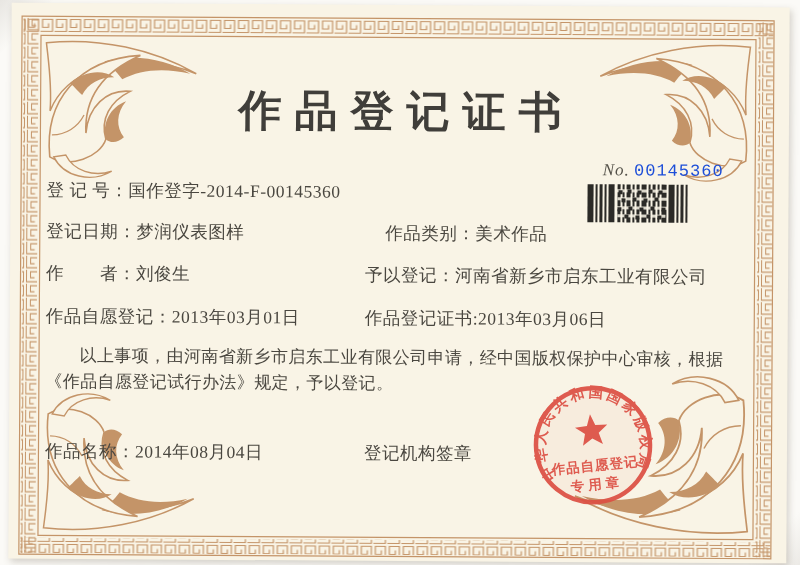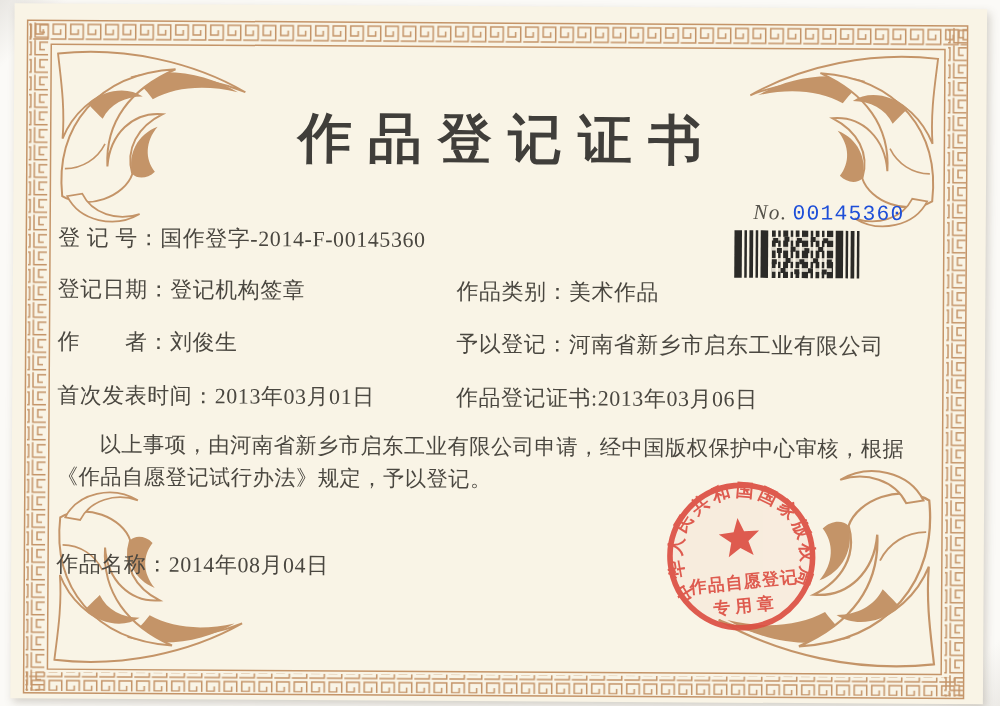--- a/index.html
+++ b/index.html
@@ -40,21 +40,21 @@
     font-family: Liberation Mono, monospace;
     font-size: 17px;
     color: #1d4ed8;
     letter-spacing: 1px;
   }
   .field { font-size: 17.5px; color: #4a4740; letter-spacing: 0.5px; }
   .field .lbl { }
   .field .val { }
   .row-regno  { left: 36px; top: 175px; }
   .row-wname  { left: 36px; top: 216px; }
-  .row-wcat   { left: 355px; top: 216px; }
+  .row-wcat   { left: 375px; top: 216px; }
   .row-author { left: 36px; top: 258px; font-family: Liberation Mono, monospace; }
   .row-owner  { left: 355px; top: 258px; }
   .row-cdate  { left: 36px; top: 301px; }
   .row-pdate  { left: 355px; top: 301px; }
   .row-rdate  { left: 36px; top: 436px; }
   .row-sealcap{ left: 355px; top: 436px; }
   .statement {
     position: absolute;
     left: 36px; top: 340px;
     width: 688px;
@@ -175,43 +175,44 @@
   <div class="abs no-line">
     <span class="no-prefix">No.</span>
     <span class="no-digits">00145360</span>
   </div>
 
   <div class="abs field row-regno">
     <span class="lbl">登 记 号：</span><span class="val">国作登字-2014-F-00145360</span>
   </div>
 
   <div class="abs field row-wname">
-    <span class="lbl">登记日期：</span><span class="val">登记机构签章</span>
+    <span class="lbl">登记日期：</span><span class="val">梦润仪表图样</span>
   </div>
 
   <div class="abs field row-wcat">
     <span class="lbl">作品类别：</span><span class="val">美术作品</span>
   </div>
 
   <div class="abs field row-author">
     <span class="lbl">作　　者：</span><span class="val">刘俊生</span>
   </div>
 
   <div class="abs field row-owner">
     <span class="lbl">予以登记：</span><span class="val">河南省新乡市启东工业有限公司</span>
   </div>
 
   <div class="abs field row-cdate">
-    <span class="lbl">首次发表时间：</span><span class="val">2013年03月01日</span>
+    <span class="lbl">作品自愿登记：</span><span class="val">2013年03月01日</span>
   </div>
 
   <div class="abs field row-pdate">
     <span class="lbl">作品登记证书:</span><span class="val">2013年03月06日</span>
   </div>
 
   <div class="statement">以上事项，由河南省新乡市启东工业有限公司申请，经中国版权保护中心审核，根据《作品自愿登记试行办法》规定，予以登记。</div>
 
   <div class="abs field row-rdate">
     <span class="lbl">作品名称：</span><span class="val">2014年08月04日</span>
   </div>
 
+  <div class="abs field row-sealcap">登记机构签章</div>
 
 </div>
 
 </body></html>

